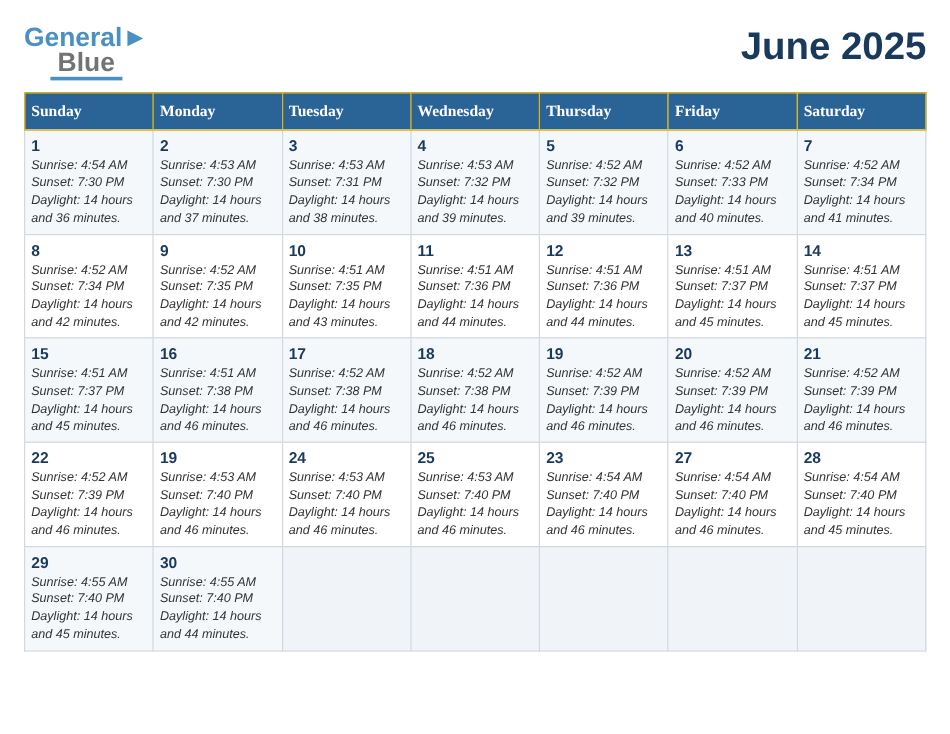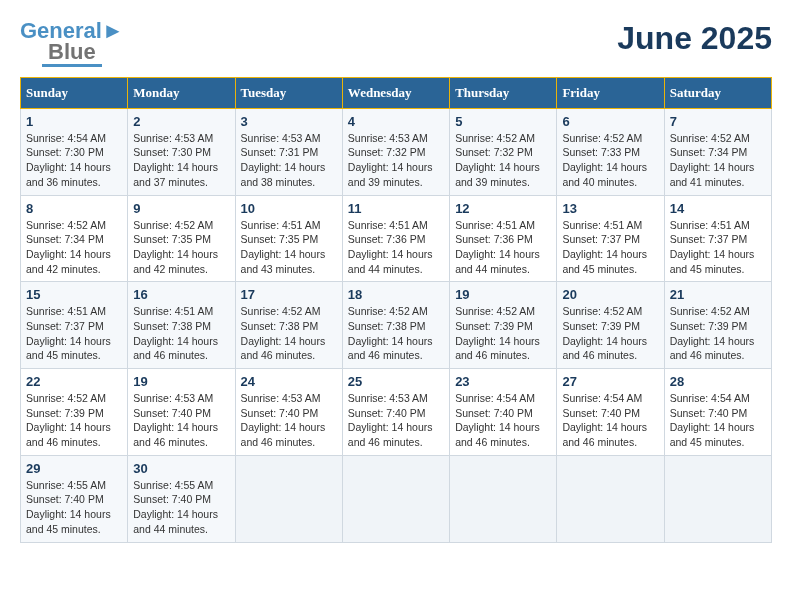--- a/index.html
+++ b/index.html
@@ -83,20 +83,21 @@
       font-size: 13px;
       font-weight: bold;
       color: #1a3a5c;
       display: block;
       margin-bottom: 2px;
     }
     .day-info {
       color: #333;
       font-size: 10.5px;
       line-height: 1.4;
+      font-style: italic;
     }
     .empty-cell {
       background: #f0f4f8;
     }
   </style>
 </head>
 <body>
 
 <div class="header-area">
   <div class="logo">

